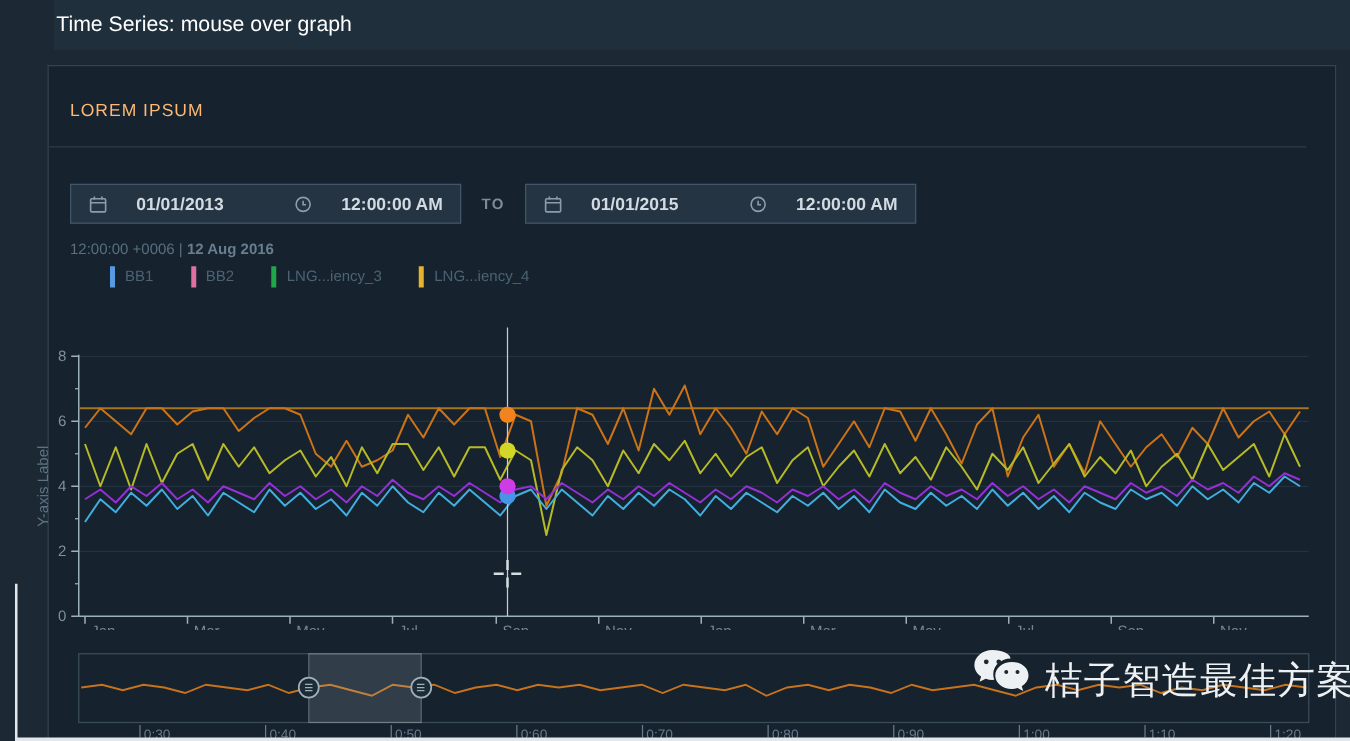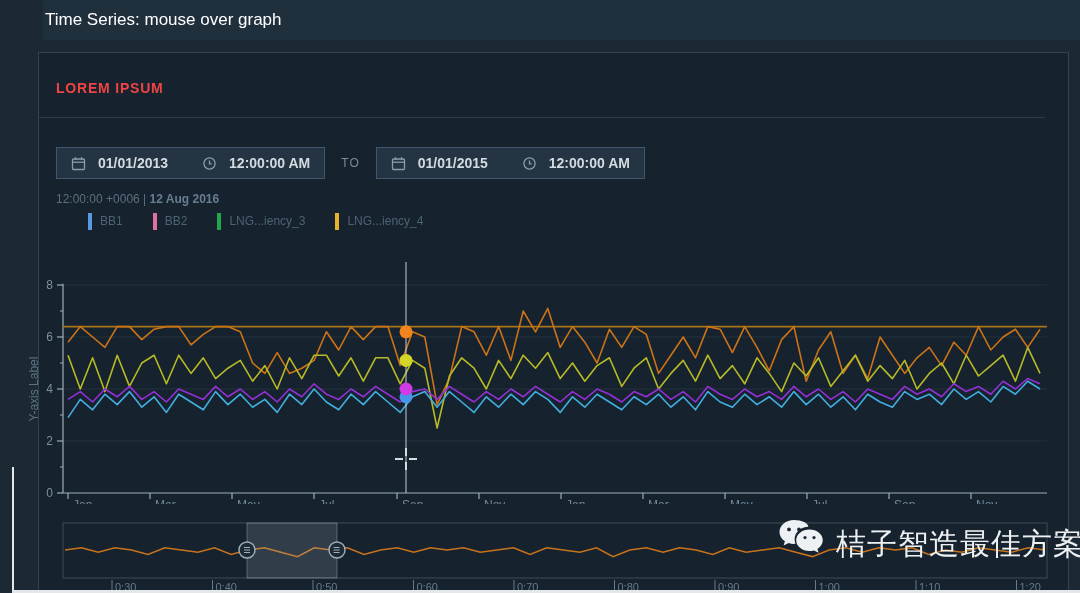--- a/index.html
+++ b/index.html
@@ -13,37 +13,37 @@
     position:absolute;left:0;top:0;width:1080px;height:40px;
     background:#202f3c;color:#ffffff;font-size:17px;line-height:40px;
     padding-left:2px;box-sizing:border-box;margin-left:43px;
   }
   .card{
     position:absolute;left:38px;top:52px;width:1031px;height:541px;
     background:#16222d;border:1px solid #33444f;border-bottom:none;box-sizing:border-box;
   }
   .card-heading{
     position:absolute;left:56px;top:80px;
-    color:#ef4444;font-size:14px;font-weight:bold;letter-spacing:.8px;
+    color:#fdba74;font-size:14px;font-weight:normal;letter-spacing:.8px;
   }
   .card-divider{
     position:absolute;left:39px;top:117px;width:1006px;height:1px;background:#2c3d4a;
   }
   .controls{
     position:absolute;left:56px;top:140px;display:flex;align-items:center;
   }
   .dt-field{
     display:inline-flex;align-items:center;height:32px;
     border:1px solid #41566a;background:#243442;color:#d2dbe1;
-    padding:0 14px;gap:12px;font-size:14px;font-weight:600;box-sizing:border-box;
+    padding:0 14px;gap:23px;font-size:14px;font-weight:600;box-sizing:border-box;
   }
   .dt-field .seg-gap{width:10px;}
   .dt-field svg{display:block;}
   .to-label{
-    margin:16px 16px;color:#7b8d9b;font-size:12px;font-weight:normal;letter-spacing:1px;
+    margin:16px 16px;color:#7b8d9b;font-size:12px;font-weight:bold;letter-spacing:1px;
   }
   .status-line{
     position:absolute;left:56px;top:192px;font-size:12px;color:#5a7081;
   }
   .status-line .status-date{font-weight:bold;color:#677e90;}
   .legend{
     position:absolute;left:56px;top:211px;display:flex;align-items:center;height:20px;padding-left:32px;
   }
   .legend-item{display:inline-flex;align-items:center;margin-right:30px;cursor:pointer;}
   .legend-swatch{width:4px;height:17px;margin-right:8px;}

